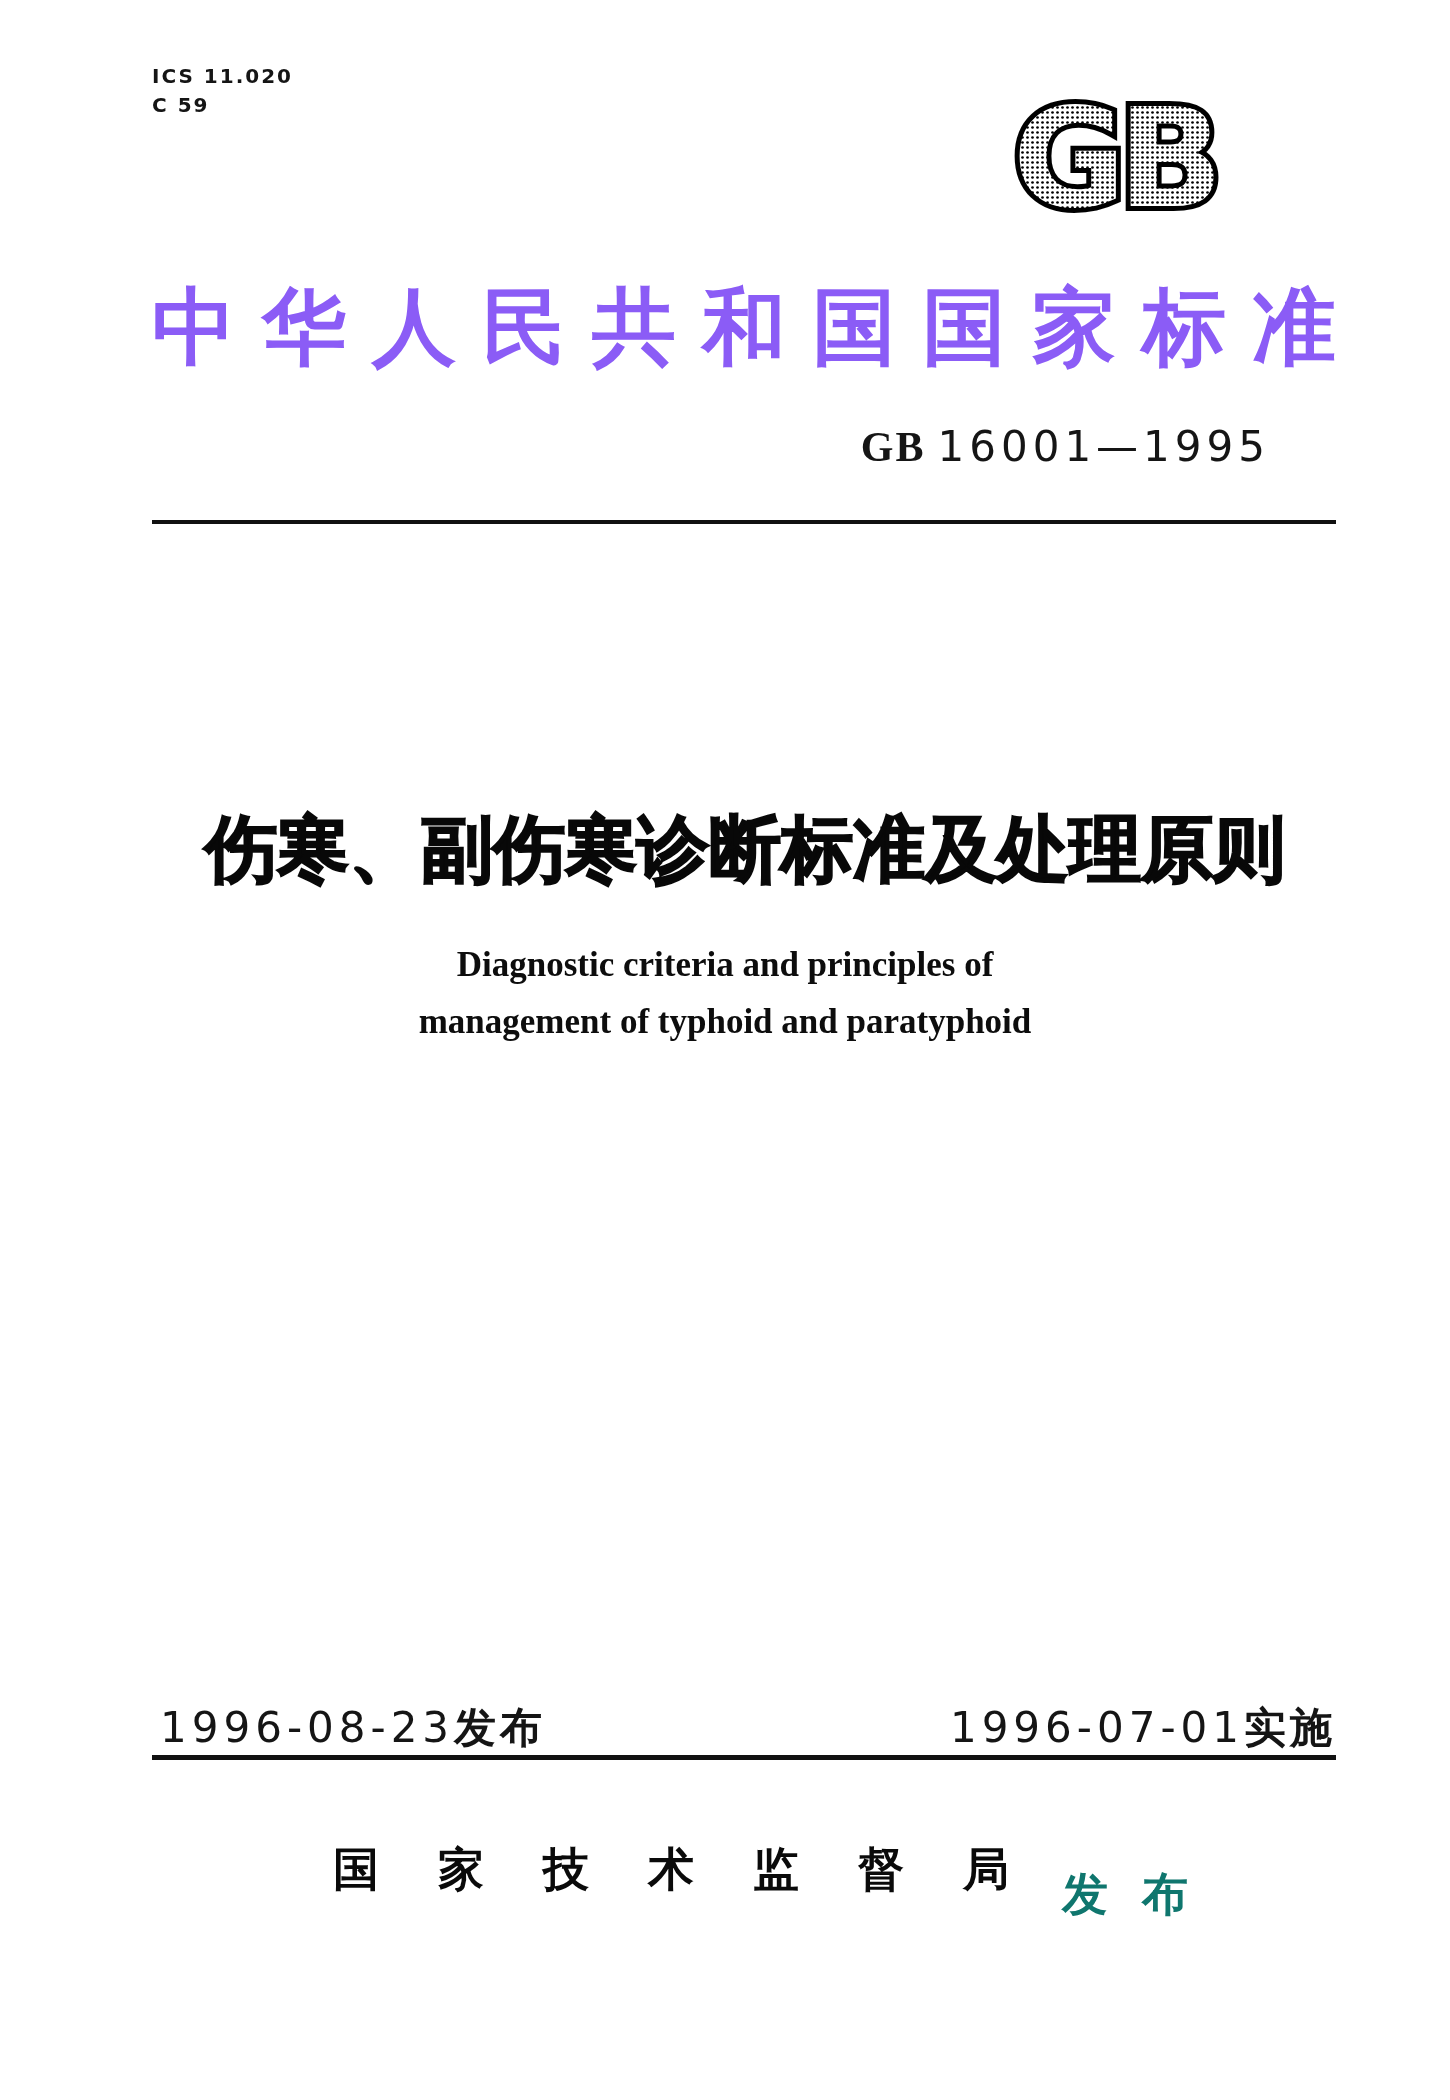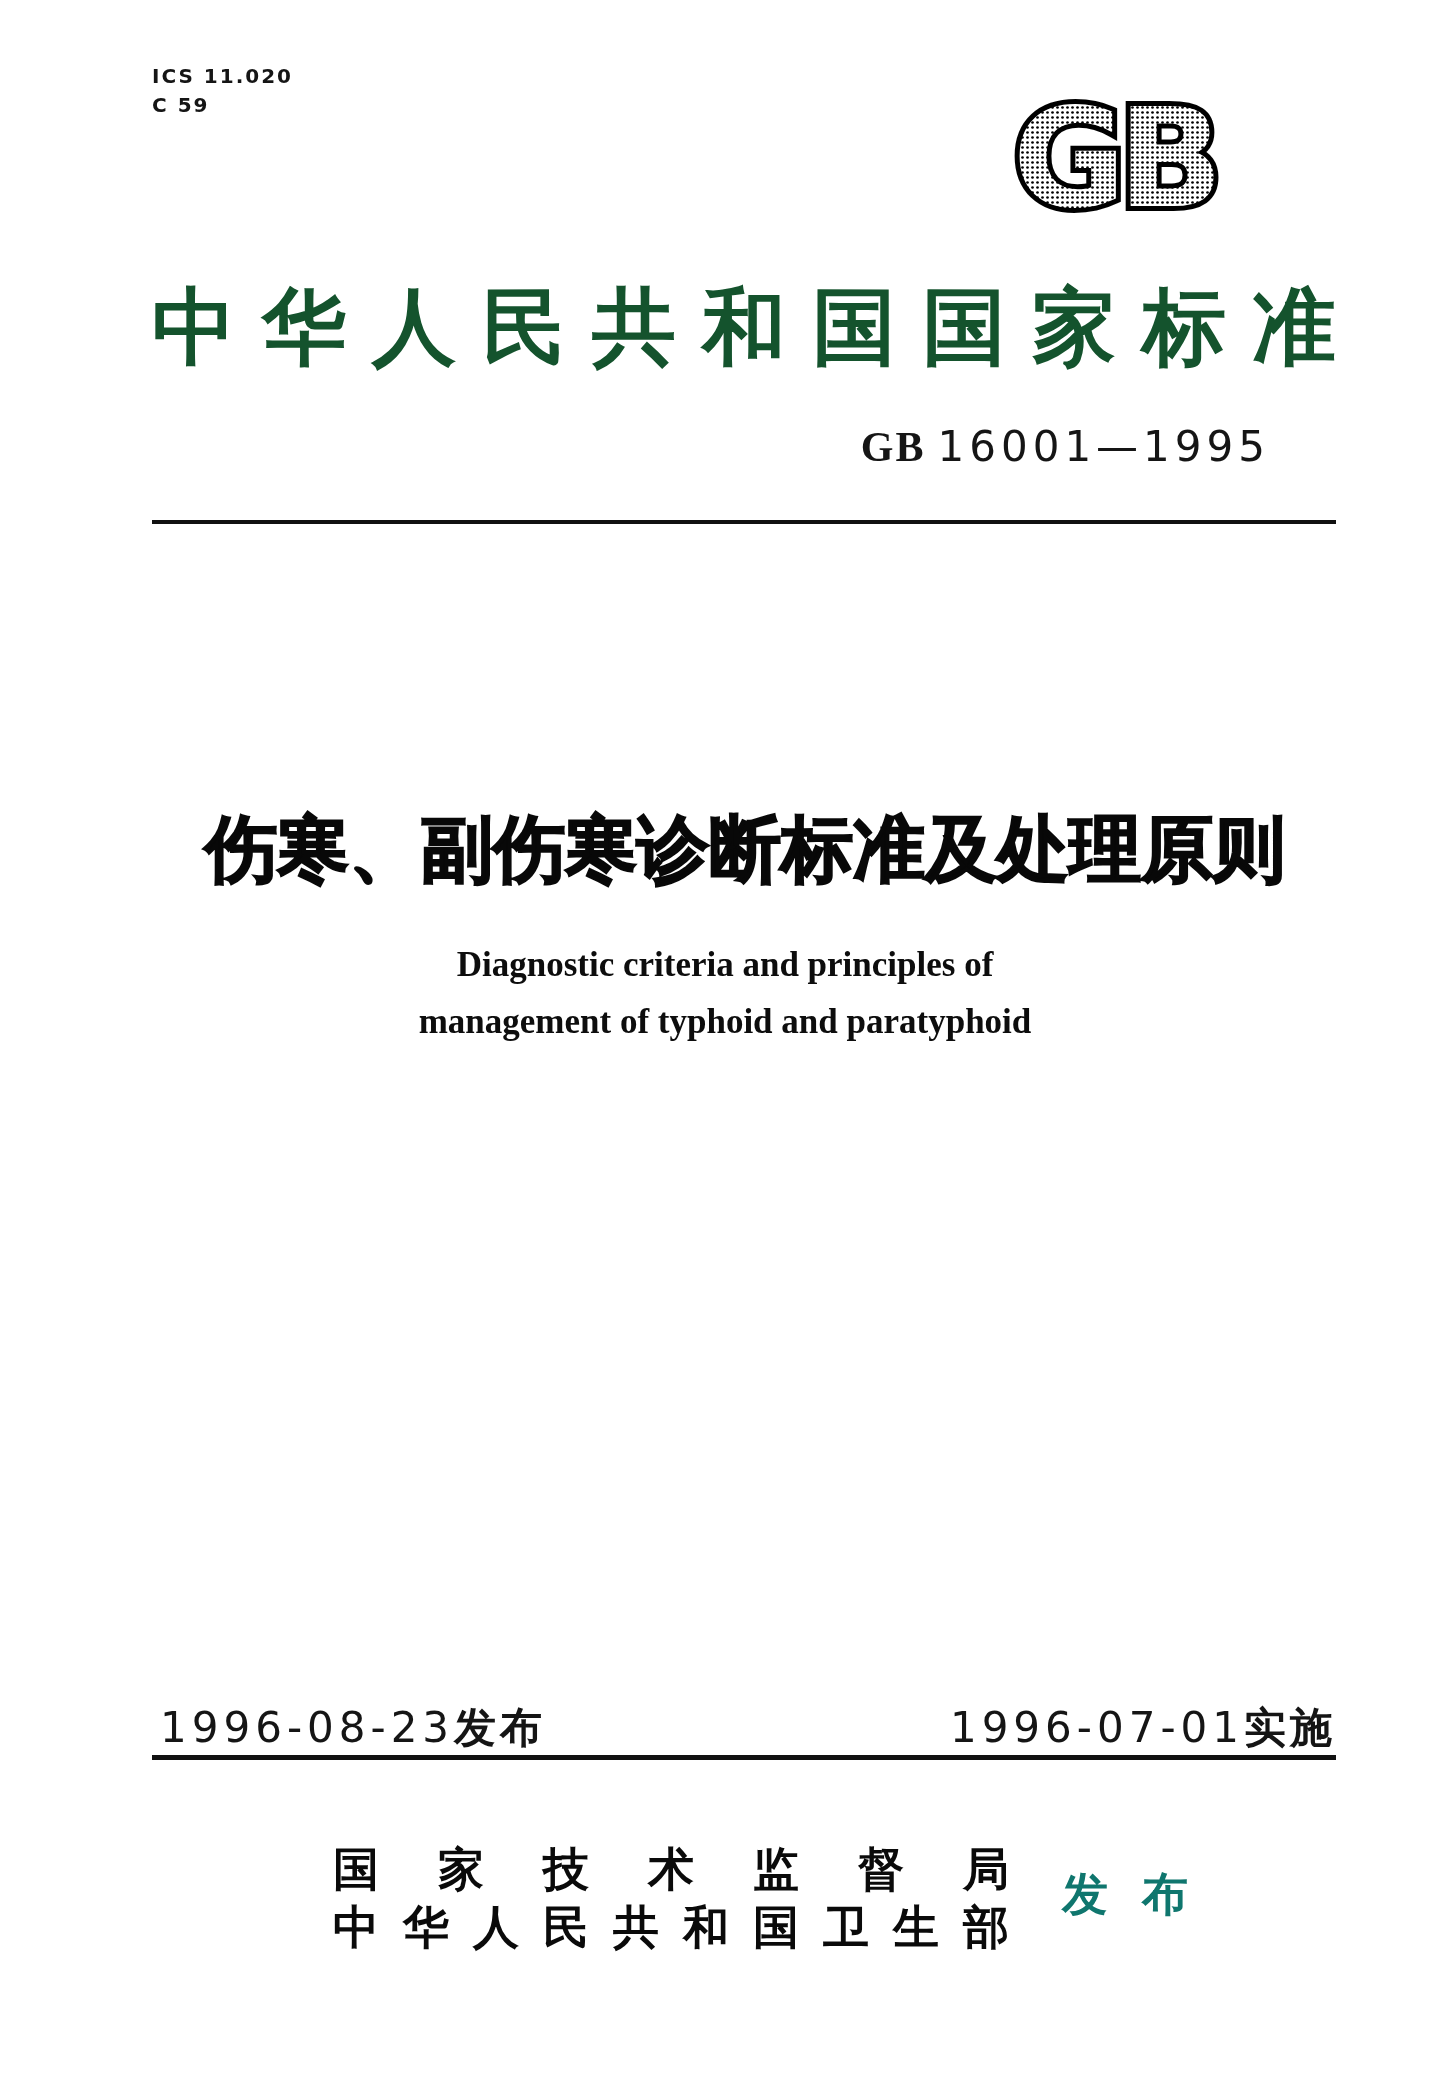--- a/index.html
+++ b/index.html
@@ -28,21 +28,21 @@
   .gb-logo{left:990px;top:90px;width:248px;height:134px;}
 
   
   .heading-cn{
     left:152px;top:282px;width:1184px;
     font-size:84px;line-height:1.1;
     font-weight:bold;
     font-family:"Liberation Serif","DejaVu Serif",serif;
     text-align:justify;
     text-align-last:justify;
-    color:#14532d;
+    color:#8b5cf6;
     white-space:nowrap;
   }
 
   
   .std-code{
     top:422px;right:180px;
     white-space:nowrap;
     color:#151515;
   }
   .std-code .prefix{
@@ -158,16 +158,15 @@
 </div>
 
 <div class="abs date-line date-right">
   <span class="digits">1996-07-01</span><span class="cn">实施</span>
 </div>
 
 <div class="abs rule rule-bottom"></div>
 
 <div class="abs publisher">
   <div class="jline">国家技术监督局</div>
-  <div class="jline">中华人民共和国卫生部</div>
 </div>
 
 <div class="abs publish-label">发 布</div>
 
 </body></html>

